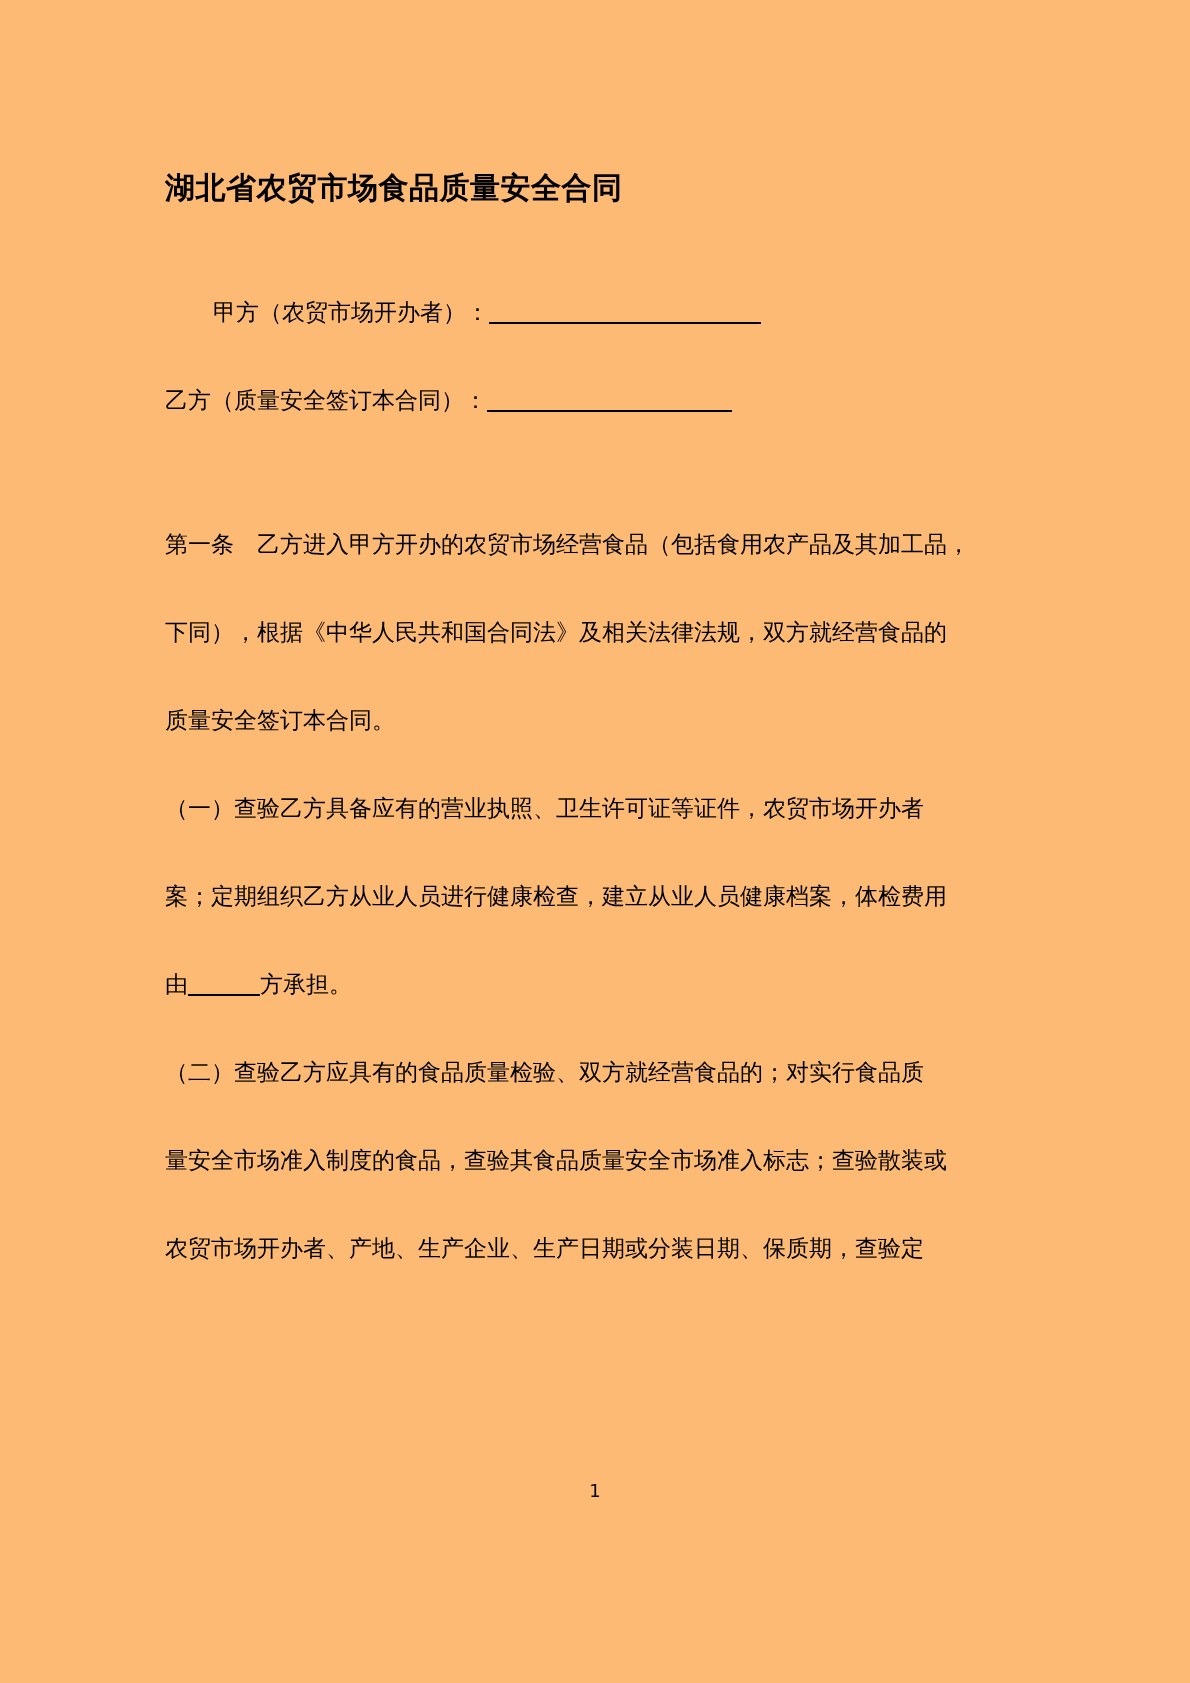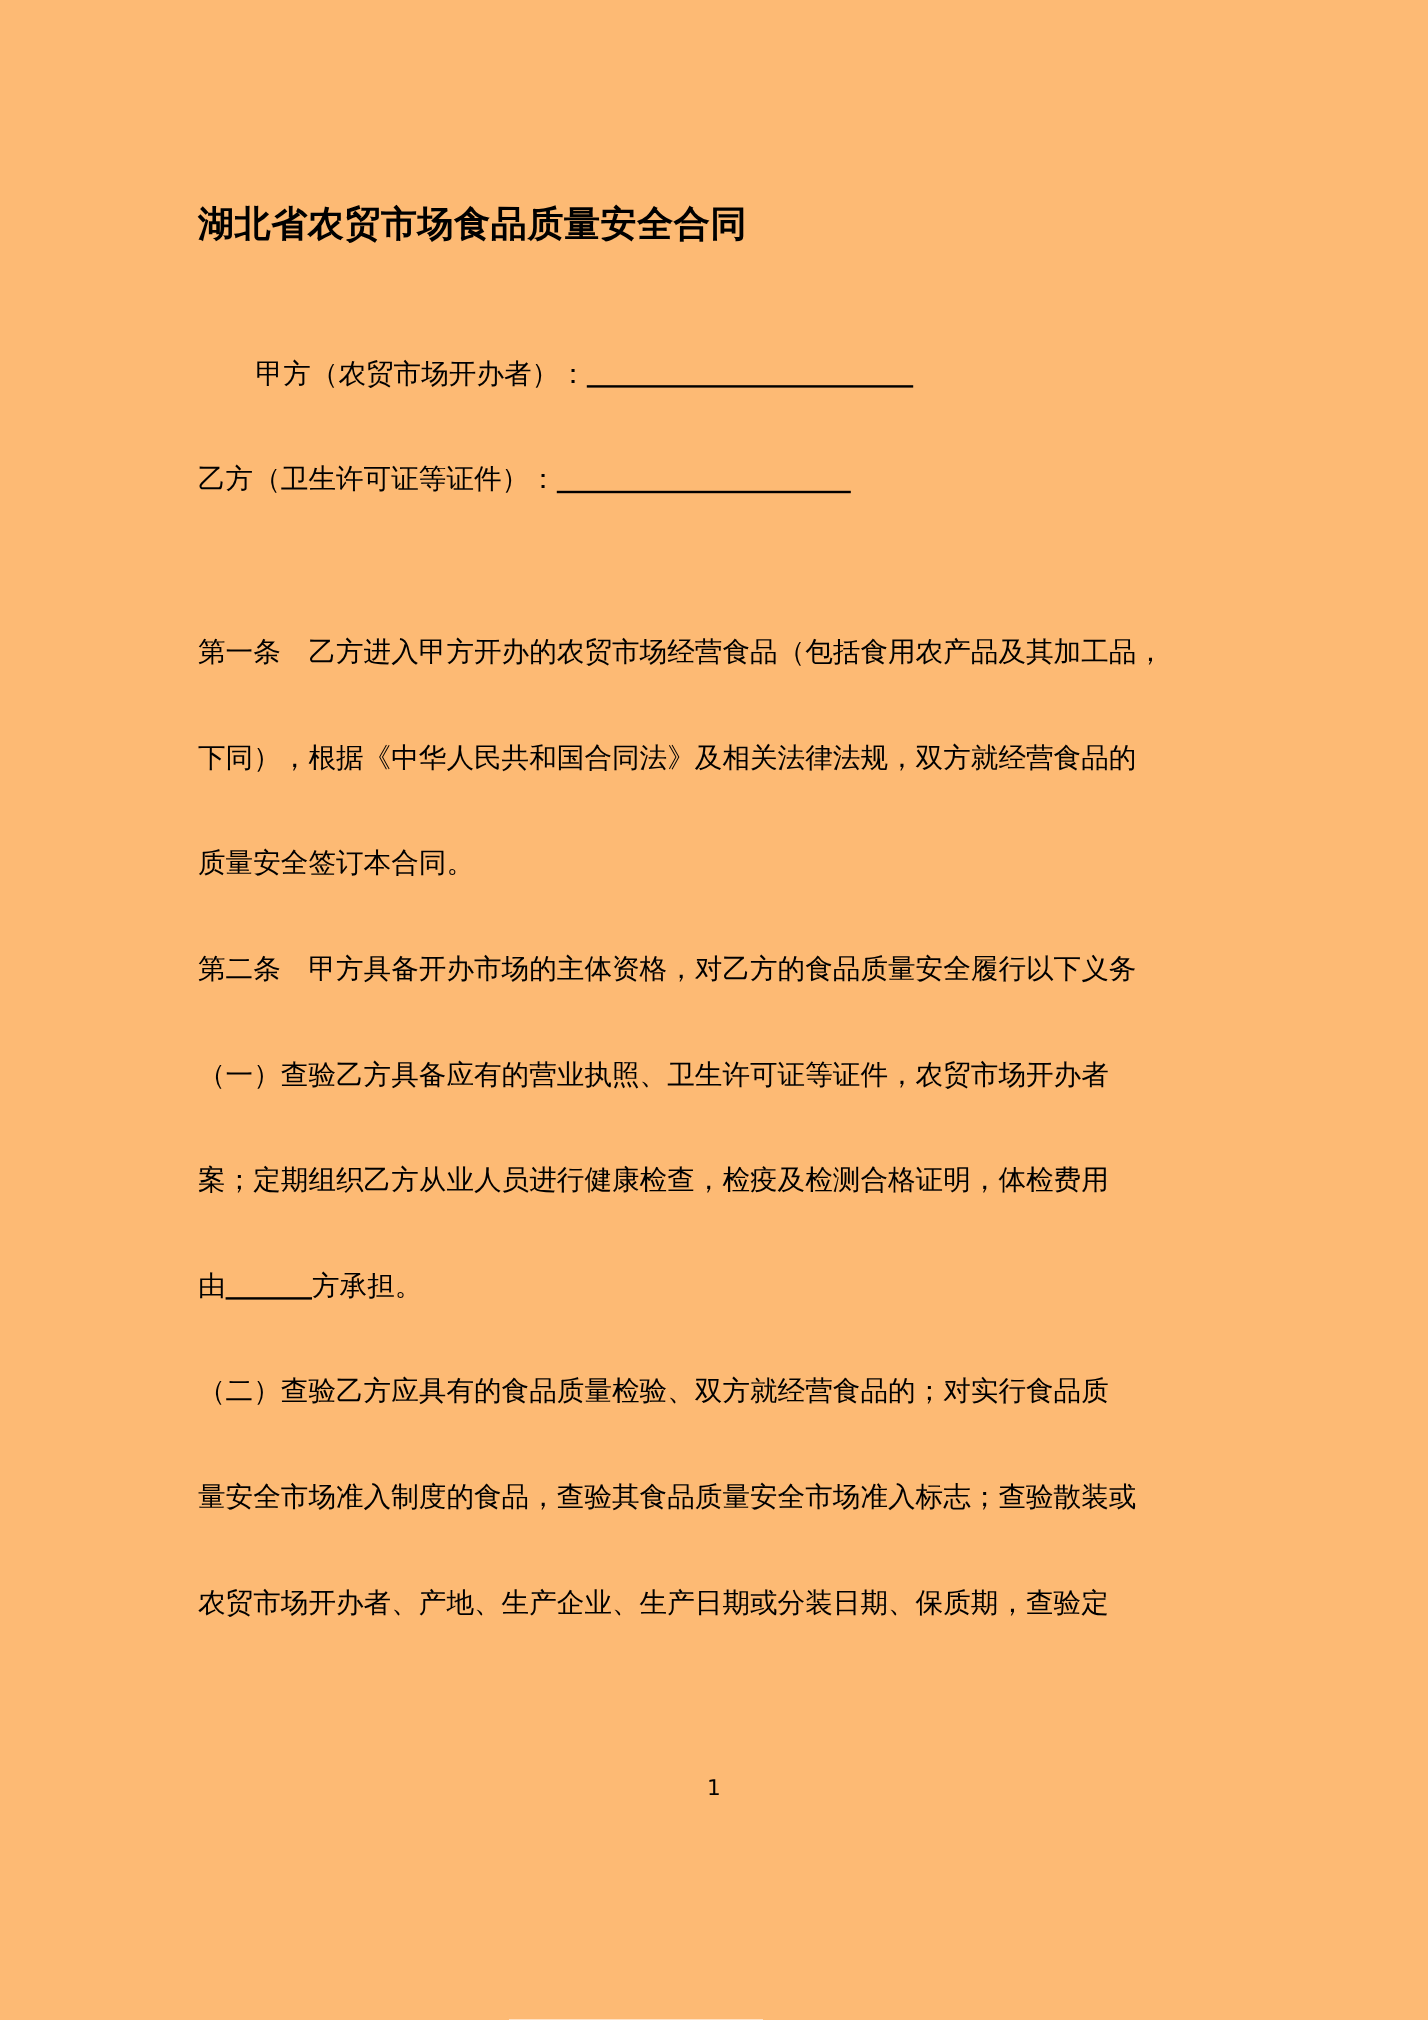--- a/index.html
+++ b/index.html
@@ -83,33 +83,32 @@
 
 <div class="page">
 
   <div class="content">
 
     <h1 class="doc-title">湖北省农贸市场食品质量安全合同</h1>
 
     <div class="party-block">
       <p class="para indent-1"><span>甲方（农贸市场开办者）：</span><span class="blank-line blank-a"></span></p>
 
-      <p class="para"><span>乙方（卫生许可证等证件）：</span><span class="blank-line blank-b"></span></p>
+      <p class="para"><span>乙方（质量安全签订本合同）：</span><span class="blank-line blank-b"></span></p>
     </div>
 
     <div class="body-block">
 
       <p class="para">第一条　乙方进入甲方开办的农贸市场经营食品（包括食用农产品及其加工品，</p>
       <p class="para">下同），根据《中华人民共和国合同法》及相关法律法规，双方就经营食品的</p>
       <p class="para">质量安全签订本合同。</p>
 
-      <p class="para">第二条　甲方具备开办市场的主体资格，对乙方的食品质量安全履行以下义务</p>
 
       <p class="para">（一）查验乙方具备应有的营业执照、卫生许可证等证件，农贸市场开办者</p>
-      <p class="para">案；定期组织乙方从业人员进行健康检查，检疫及检测合格证明，体检费用</p>
+      <p class="para">案；定期组织乙方从业人员进行健康检查，建立从业人员健康档案，体检费用</p>
       <p class="para"><span>由</span><span class="blank-inline"></span><span>方承担。</span></p>
 
       <p class="para">（二）查验乙方应具有的食品质量检验、双方就经营食品的；对实行食品质</p>
       <p class="para">量安全市场准入制度的食品，查验其食品质量安全市场准入标志；查验散装或</p>
       <p class="para">农贸市场开办者、产地、生产企业、生产日期或分装日期、保质期，查验定</p>
 
     </div>
 
   </div>
 

